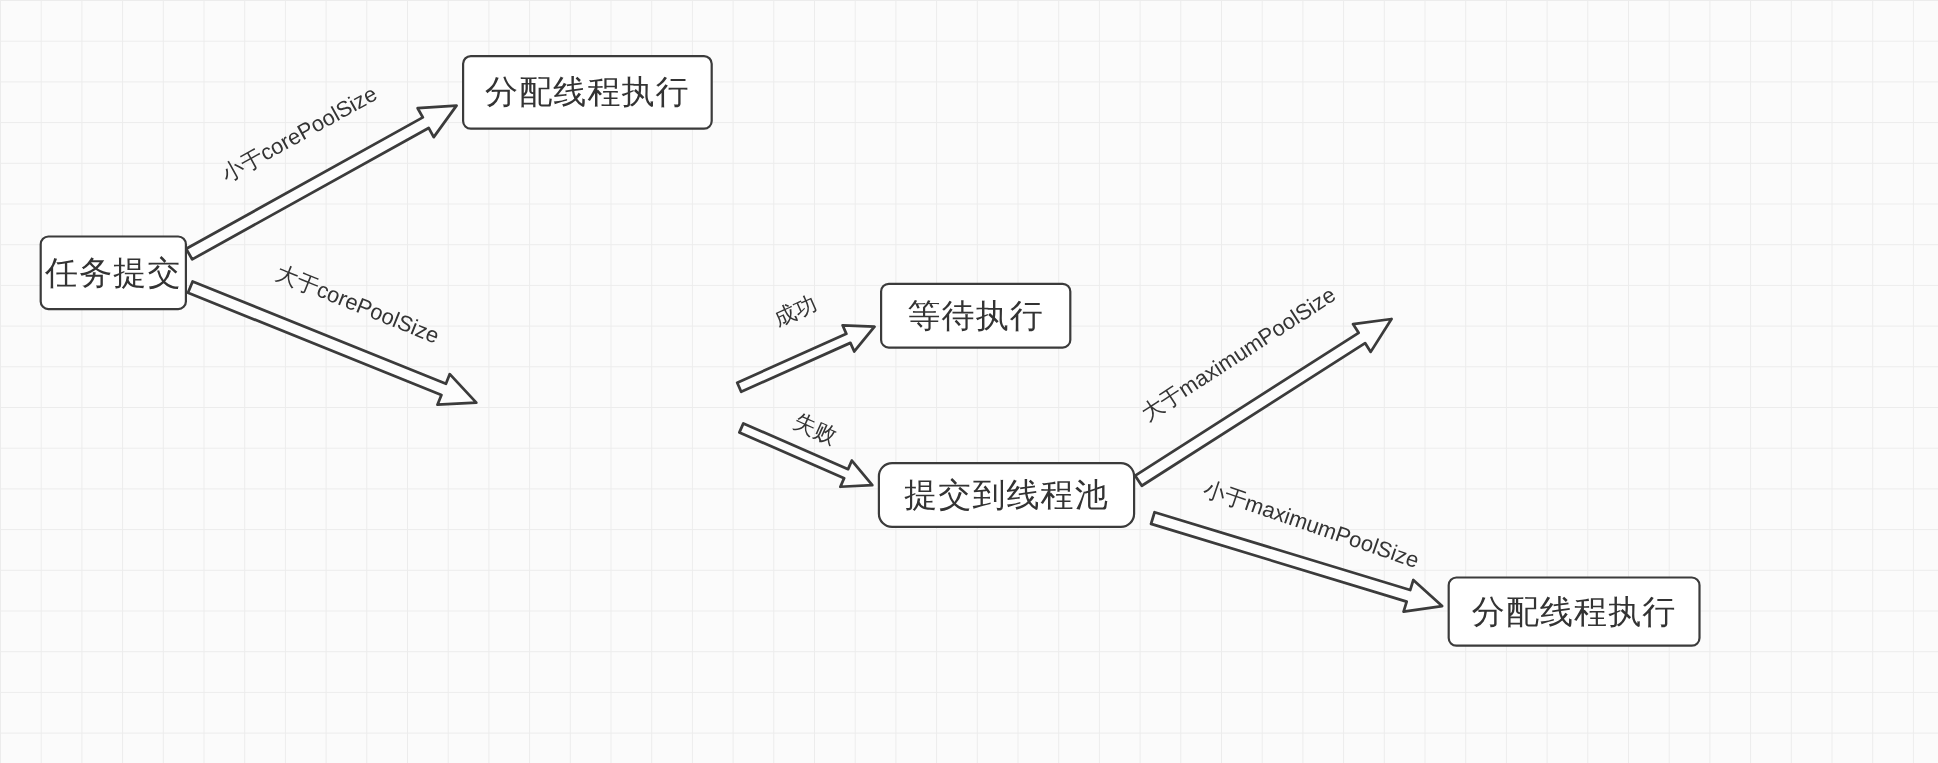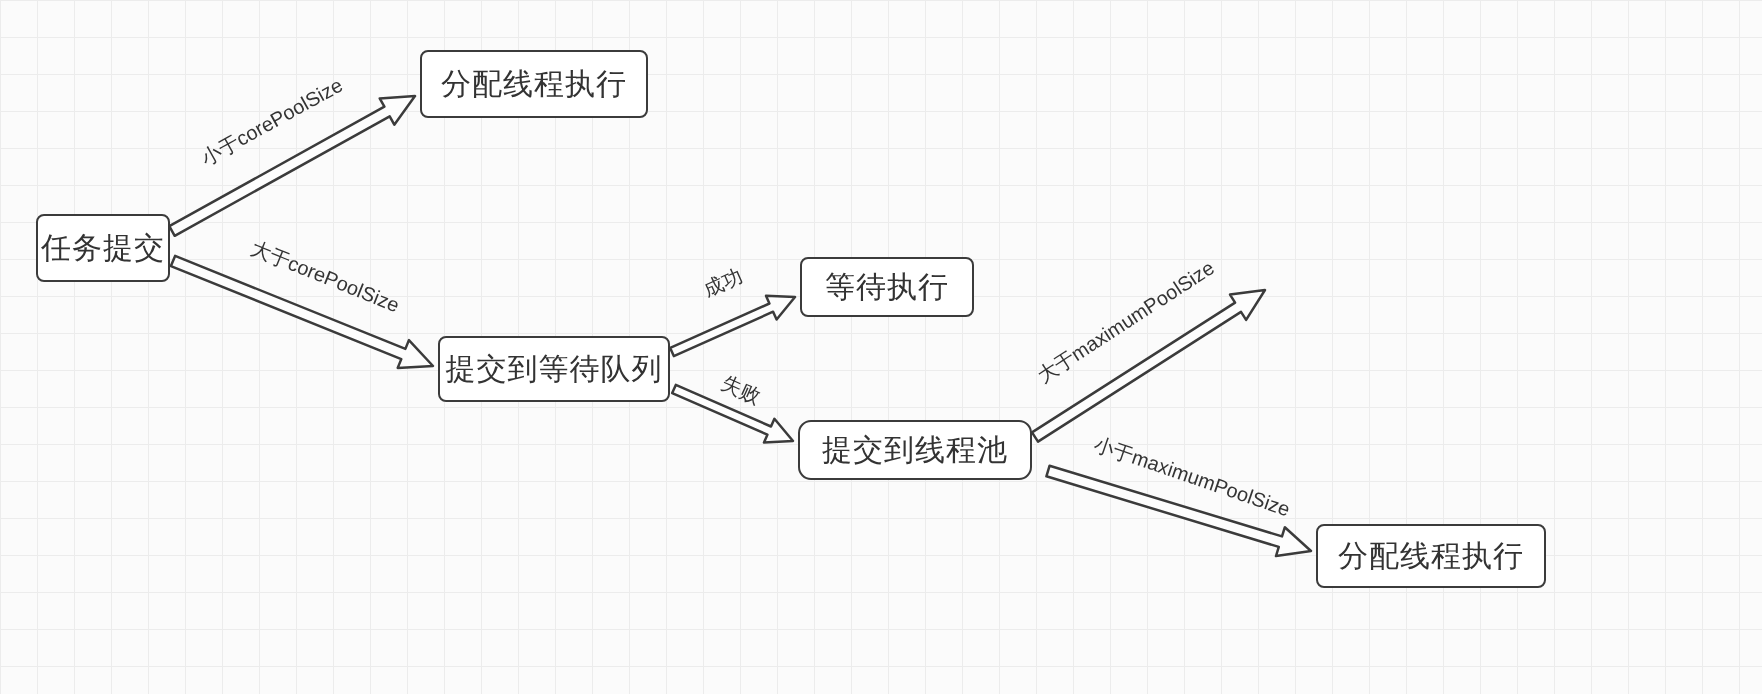--- a/index.html
+++ b/index.html
@@ -62,23 +62,20 @@
     </svg>
 
   <div class="node" style="left:36px; top:214px; width:134px; height:68px;">
     <span>任务提交</span>
   </div>
 
   <div class="node" style="left:420px; top:50px; width:228px; height:68px;">
     <span>分配线程执行</span>
   </div>
 
-  <div class="node" style="left:438px; top:336px; width:232px; height:66px;">
-    <span>提交到等待队列</span>
-  </div>
 
   <div class="node" style="left:800px; top:257px; width:174px; height:60px;">
     <span>等待执行</span>
   </div>
 
   <div class="node" style="left:798px; top:420px; width:234px; height:60px;border-radius:13px;">
     <span>提交到线程池</span>
   </div>
 
 

